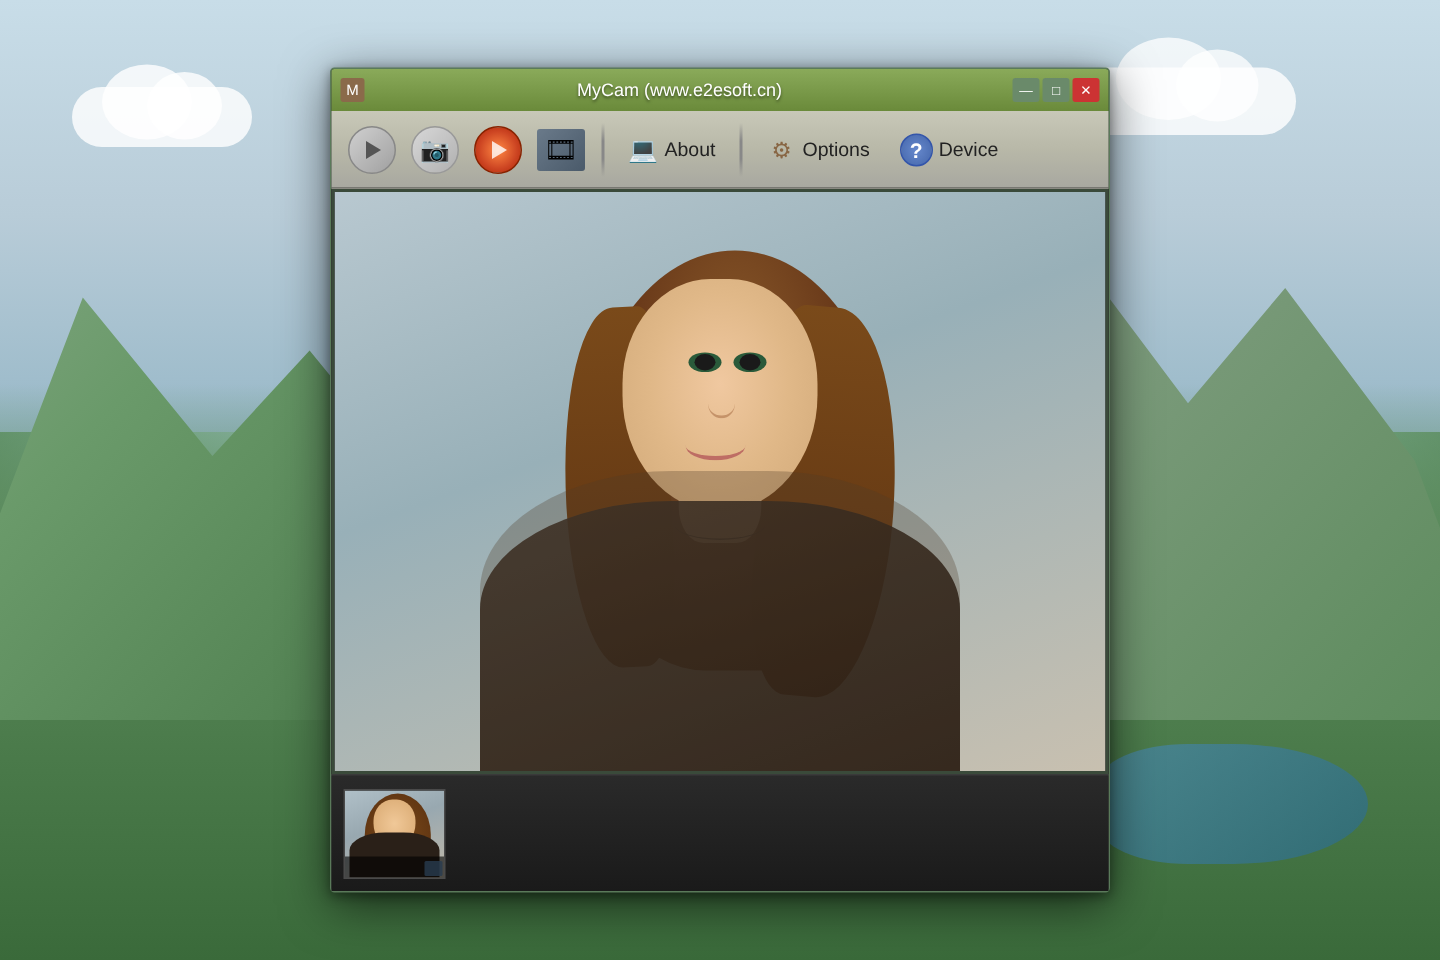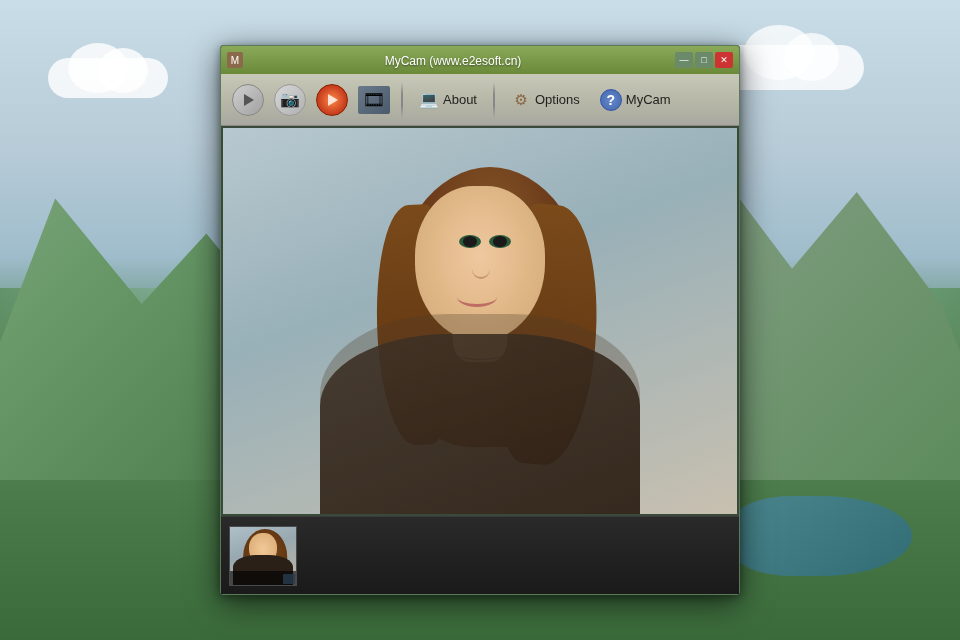--- a/index.html
+++ b/index.html
@@ -669,21 +669,21 @@
 
     <div class="toolbar-separator"></div>
 
     <button class="toolbar-menu-item">
       <div class="menu-icon icon-options">⚙</div>
       <span>Options</span>
     </button>
 
     <button class="toolbar-menu-item">
       <div class="icon-about">?</div>
-      <span>MyCam</span>
+      <span>Device</span>
     </button>
   </div>
 
   <div class="video-area">
     <div class="video-feed">
 
       <div class="video-bg"></div>
 
       <div class="person-figure">
 

